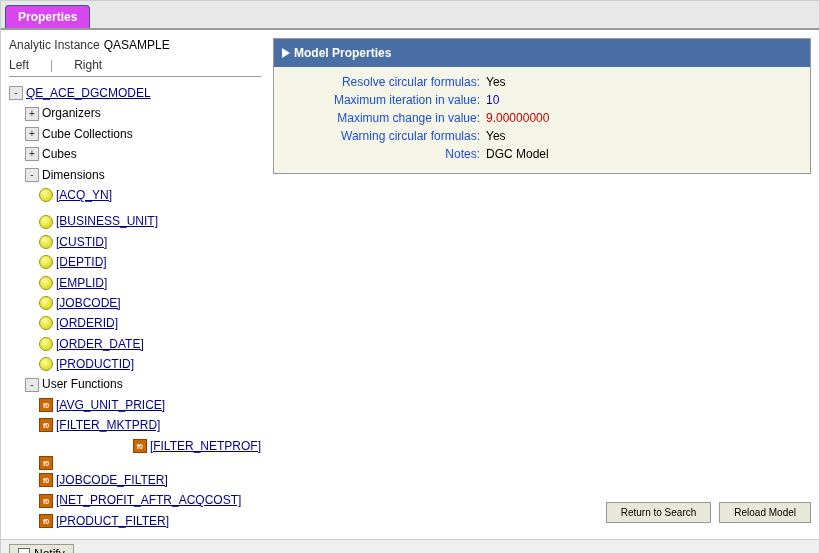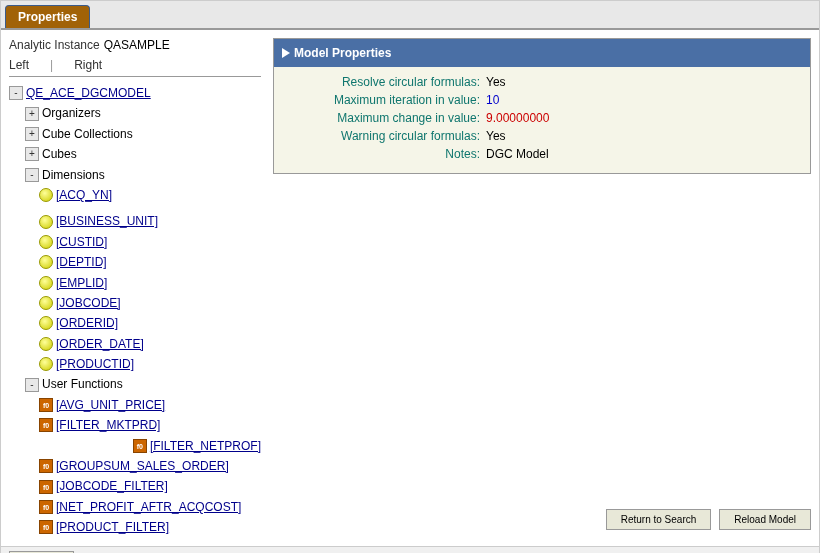--- a/index.html
+++ b/index.html
@@ -21,21 +21,21 @@
 
     
     .tab-header {
       display: flex;
       align-items: flex-end;
       background: #e8e8e8;
       padding: 4px 0 0 4px;
       border-bottom: 2px solid #999;
     }
     .tab {
-      background: #a16207;
+      background: #d946ef;
       color: #fff;
       padding: 4px 12px;
       font-size: 12px;
       font-weight: bold;
       border-top-left-radius: 4px;
       border-top-right-radius: 4px;
       border: 1px solid #3a5a8a;
       border-bottom: none;
     }
 
@@ -177,21 +177,21 @@
     }
     .prop-row {
       display: flex;
       margin-bottom: 4px;
       align-items: baseline;
     }
     .prop-label {
       text-align: right;
       width: 200px;
       flex-shrink: 0;
-      color: #0f766e;
+      color: #1d4ed8;
       padding-right: 6px;
     }
     .prop-value {
       color: #000;
     }
     .prop-value-blue {
       color: #0000cc;
     }
     .prop-value-number {
       color: #cc0000;
@@ -340,21 +340,20 @@
             <div class="tree-item" style="padding-left: 30px;">
               <span class="func-icon" style="font-size: 7px;">f0</span>
               <a href="#">[FILTER_MKTPRD]</a>
             </div>
             <div class="tree-item" style="padding-left: 30px; justify-content: flex-end;">
               <span class="func-icon" style="font-size: 7px;">f0</span>
               <a href="#">[FILTER_NETPROF]</a>
             </div>
             <div class="tree-item" style="padding-left: 30px;">
               <span class="func-icon" style="font-size: 7px;">f0</span>
-              <a href="#">[GROUPSUM_SALES_ORDER]</a>
             </div>
             <div class="tree-item" style="padding-left: 30px;">
               <span class="func-icon" style="font-size: 7px;">f0</span>
               <a href="#">[JOBCODE_FILTER]</a>
             </div>
             <div class="tree-item" style="padding-left: 30px; align-items: center;">
               <span class="func-icon" style="font-size: 7px;">f0</span>
               <a href="#">[NET_PROFIT_AFTR_ACQCOST]</a>
             </div>
             <div class="tree-item" style="padding-left: 30px;">

